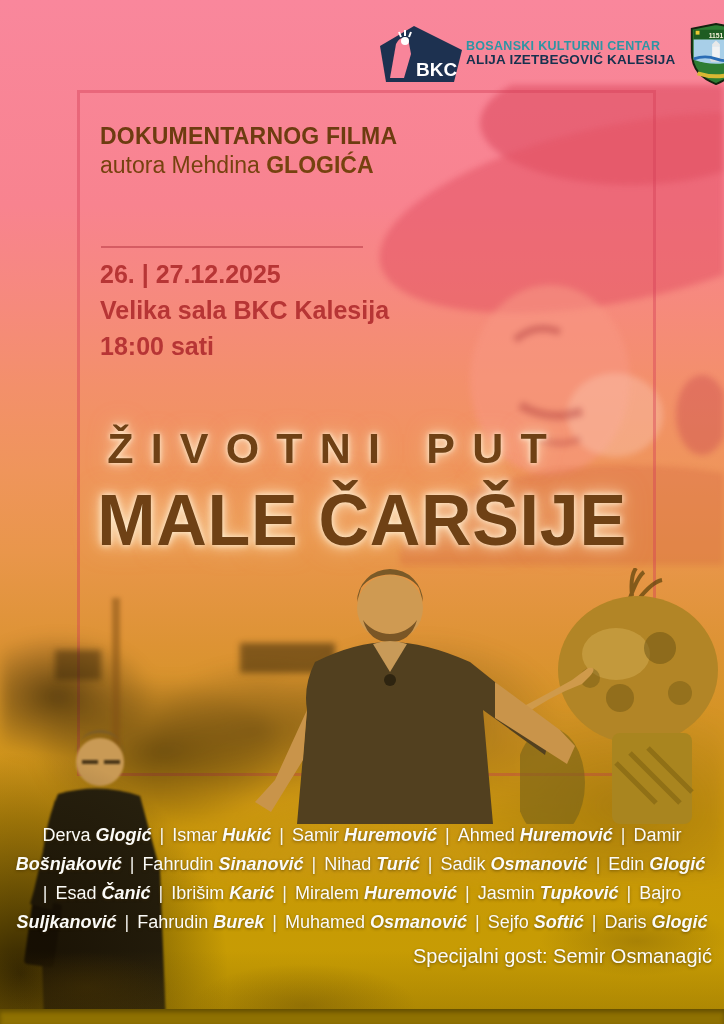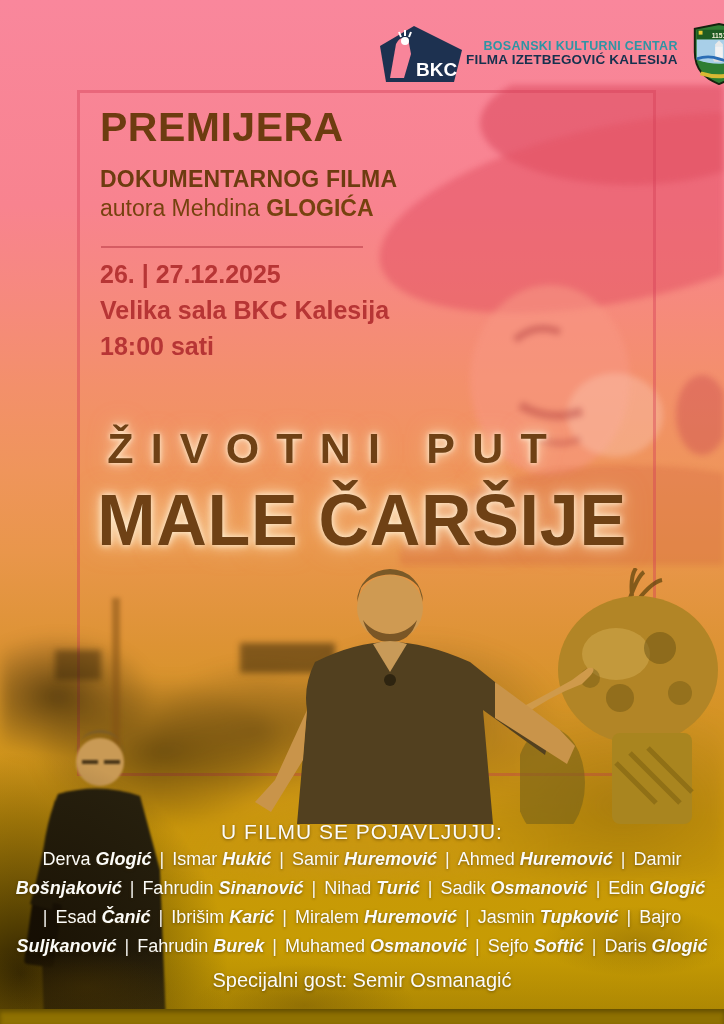--- a/index.html
+++ b/index.html
@@ -41,21 +41,21 @@
   .leftman{left:0;top:690px;width:175px;height:334px;filter:blur(1px);}
   .tomb{left:520px;top:568px;width:204px;height:256px;filter:blur(.5px);}
   .centerman{left:255px;top:550px;width:320px;height:274px;}
 
   
   .frame{left:77px;top:90px;width:573px;height:680px;border:3px solid rgba(212,62,86,.42);}
 
   
   .header{left:380px;top:22px;width:330px;height:64px;display:flex;align-items:center;}
   .bkc-house{width:82px;height:56px;flex:0 0 auto;}
-  .bkc-text{margin-left:4px;line-height:1.05;text-align:right;}
+  .bkc-text{margin-left:4px;line-height:1.05;}
   .bkc-line1{font-size:12.5px;font-weight:700;color:#2e95a4;letter-spacing:.3px;white-space:nowrap;}
   .bkc-line2{font-size:13.5px;font-weight:700;color:#16314e;letter-spacing:.2px;white-space:nowrap;}
   .emblem{width:58px;height:62px;margin-left:12px;flex:0 0 auto;}
 
   
   .premiere{left:100px;top:106px;width:420px;color:#6d3c10;}
   .premiere-title{font-size:41px;font-weight:700;letter-spacing:.5px;line-height:1.05;}
   .premiere-sub{font-size:23px;font-weight:700;margin-top:17px;letter-spacing:.2px;}
   .premiere-author{font-size:23px;font-weight:400;margin-top:2px;color:#76420f;}
   .premiere-author b{font-weight:700;}
@@ -72,21 +72,21 @@
     font-size:70px;font-weight:700;letter-spacing:.01em;transform:scaleY(1.04);
     text-shadow:0 0 6px rgba(255,242,218,.95),0 0 14px rgba(255,235,200,.85),0 0 26px rgba(255,222,175,.55);}
 
   
   .cast{left:12px;top:820px;width:700px;text-align:center;color:#fbfbf8;
     text-shadow:0 1px 3px rgba(60,40,0,.55);}
   .cast-heading{font-size:21px;font-weight:400;letter-spacing:1px;}
   .cast-names{margin-top:1px;font-size:18px;line-height:29px;font-weight:400;}
   .cast-names .ln{font-weight:700;font-style:italic;}
   .cast-names .sep{padding:0 3px;opacity:.95;font-weight:300;}
-  .guest{margin-top:8px;font-size:20px;font-weight:400;}
+  .guest{margin-top:8px;font-size:20px;font-weight:400;text-align:right;}
 </style>
 </head>
 <body>
 
 <div class="poster">
 
   <svg class="layer hatman" viewBox="0 0 394 480">
     <ellipse cx="300" cy="38" rx="150" ry="62" fill="rgba(219,70,92,.60)"></ellipse>
     <ellipse cx="290" cy="128" rx="245" ry="88" fill="rgba(226,78,96,.55)" transform="rotate(-12 290 128)"></ellipse>
     <ellipse cx="220" cy="295" rx="80" ry="95" fill="rgba(248,152,132,.60)"></ellipse>
@@ -146,52 +146,50 @@
   <div class="layer header">
     <svg class="bkc-house" viewBox="0 0 82 56">
       <polygon points="34,0 82,24 74,56 6,56 0,20" fill="#1d3150"></polygon>
       <path d="M10 52 L16 18 Q20 10 28 12 L31 28 L24 52 Z" fill="#f8859a"></path>
       <circle cx="25" cy="15" r="4" fill="#ffffff"></circle>
       <path d="M21 11 l-2 -5 M25 10 l0 -6 M29 11 l2 -5" stroke="#ffffff" stroke-width="2"></path>
       <text x="36" y="50" font-family="Liberation Sans, sans-serif" font-size="19" font-weight="bold" fill="#ffffff">BKC</text>
     </svg>
     <div class="bkc-text">
       <div class="bkc-line1">BOSANSKI KULTURNI CENTAR</div>
-      <div class="bkc-line2">FILMA IZETBEGOVIĆ KALESIJA</div>
+      <div class="bkc-line2">ALIJA IZETBEGOVIĆ KALESIJA</div>
     </div>
     <svg class="emblem" viewBox="0 0 58 64">
       <path d="M29 1 L54 6 V30 C54 48 44 57 29 63 C14 57 4 48 4 30 V6 Z" fill="#2e7d32" stroke="#15230f" stroke-width="2"></path>
       <path d="M6 7 L52 7 L52 17 L6 17 Z" fill="#1f5c22"></path>
       <rect x="8" y="8" width="4" height="4" fill="#e8c832"></rect>
       <rect x="46" y="8" width="4" height="4" fill="#e8c832"></rect>
       <text x="29" y="15" text-anchor="middle" font-family="Liberation Sans, sans-serif" font-size="7" font-weight="bold" fill="#f5f0d8">1151</text>
       <path d="M6 17 H52 V38 Q29 46 6 38 Z" fill="#a8cfe8"></path>
       <polygon points="29,18 33,22 33,24 25,24 25,22" fill="#e8e8e8"></polygon>
       <rect x="25" y="24" width="8" height="12" fill="#f2f2f2"></rect>
       <path d="M22 36 h14 l-2 4 h-10 Z" fill="#dcdcdc"></path>
       <path d="M6 37 Q18 33 29 37 T52 37" stroke="#2a6db5" stroke-width="3" fill="none"></path>
       <path d="M10 52 Q29 58 48 52" stroke="#d8b833" stroke-width="4" fill="none"></path>
     </svg>
   </div>
 
   <div class="layer premiere">
-    <div class="premiere-title">PREMIJERA</div>
     <div class="premiere-sub">DOKUMENTARNOG FILMA</div>
     <div class="premiere-author"><span>autora Mehdina </span><b>GLOGIĆA</b></div>
   </div>
 
   <div class="layer divider"></div>
   <div class="layer event">
     <div>26. | 27.12.2025</div>
     <div>Velika sala BKC Kalesija</div>
     <div>18:00 sati</div>
   </div>
 
   <div class="layer title1">ŽIVOTNI PUT</div>
   <div class="layer title2">MALE ČARŠIJE</div>
 
   <div class="layer cast">
-    <div class="cast-heading">U FILMU SE POJAVLJUJU:</div>
     <div class="cast-names"><span><span class="fn">Derva </span><span class="ln">Glogić</span></span><span class="sep"> | </span><span><span class="fn">Ismar </span><span class="ln">Hukić</span></span><span class="sep"> | </span><span><span class="fn">Samir </span><span class="ln">Huremović</span></span><span class="sep"> | </span><span><span class="fn">Ahmed </span><span class="ln">Huremović</span></span><span class="sep"> | </span><span><span class="fn">Damir </span><span class="ln">Bošnjaković</span></span><span class="sep"> | </span><span><span class="fn">Fahrudin </span><span class="ln">Sinanović</span></span><span class="sep"> | </span><span><span class="fn">Nihad </span><span class="ln">Turić</span></span><span class="sep"> | </span><span><span class="fn">Sadik </span><span class="ln">Osmanović</span></span><span class="sep"> | </span><span><span class="fn">Edin </span><span class="ln">Glogić</span></span><span class="sep"> | </span><span><span class="fn">Esad </span><span class="ln">Čanić</span></span><span class="sep"> | </span><span><span class="fn">Ibrišim </span><span class="ln">Karić</span></span><span class="sep"> | </span><span><span class="fn">Miralem </span><span class="ln">Huremović</span></span><span class="sep"> | </span><span><span class="fn">Jasmin </span><span class="ln">Tupković</span></span><span class="sep"> | </span><span><span class="fn">Bajro </span><span class="ln">Suljkanović</span></span><span class="sep"> | </span><span><span class="fn">Fahrudin </span><span class="ln">Burek</span></span><span class="sep"> | </span><span><span class="fn">Muhamed </span><span class="ln">Osmanović</span></span><span class="sep"> | </span><span><span class="fn">Sejfo </span><span class="ln">Softić</span></span><span class="sep"> | </span><span><span class="fn">Daris </span><span class="ln">Glogić</span></span></div>
     <div class="guest">Specijalni gost: Semir Osmanagić</div>
   </div>
 
 </div>
 
 </body></html>

